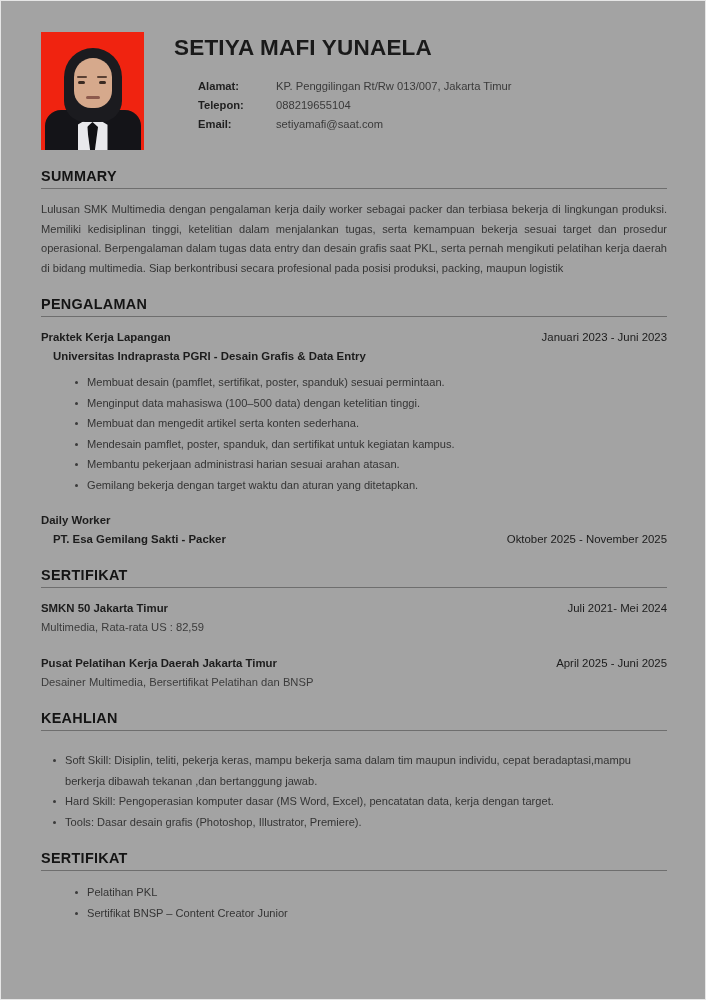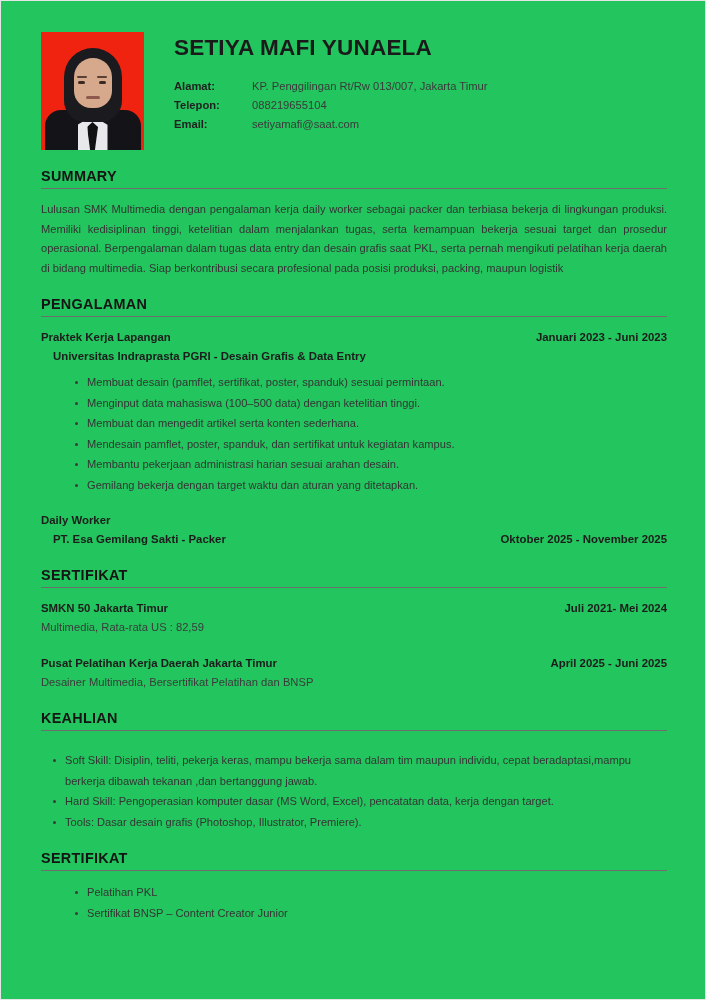--- a/index.html
+++ b/index.html
@@ -9,21 +9,21 @@
     background: #ffffff;
   }
   body {
     font-family: "Liberation Sans", sans-serif;
     color: #2b2b2b;
   }
   .page {
     position: relative;
     width: 706px;
     height: 1000px;
-    background: #22c55e;
+    background: #a3a3a3;
     overflow: hidden;
     border: 1px solid #e6e6e6;
   }
   .inner {
     padding: 26px 38px 0 40px;
   }
 
   
   .header {
     display: flex;
@@ -143,20 +143,21 @@
     display: flex;
     font-size: 11.2px;
     line-height: 19px;
     color: #3a3a3a;
   }
   .contact-label {
     width: 78px;
     flex: 0 0 78px;
     font-weight: bold;
     color: #1f1f1f;
+    margin-left: 24px;
   }
   .contact-value { flex: 1 1 auto; }
 
   
   .section { margin-top: 18px; }
   .sec-title {
     font-size: 14.4px;
     font-weight: bold;
     letter-spacing: 0.3px;
     color: #141414;
@@ -194,21 +195,21 @@
     line-height: 19px;
     padding-left: 12px;
   }
   .entry-sub {
     font-size: 11.2px;
     color: #3b3b3b;
     line-height: 19px;
   }
   .entry-date {
     font-size: 11.4px;
-    font-weight: bold;
+    font-weight: normal;
     color: #1c1c1c;
     white-space: nowrap;
     line-height: 19px;
   }
 
   ul.bullets {
     margin: 6px 0 0 0;
     padding: 0 0 0 34px;
     list-style: none;
   }
@@ -291,21 +292,21 @@
         <div class="entry-line">
           <div class="entry-role">Praktek Kerja Lapangan</div>
           <div class="entry-date">Januari 2023 - Juni 2023</div>
         </div>
         <div class="entry-org">Universitas Indraprasta PGRI - Desain Grafis &amp; Data Entry</div>
         <ul class="bullets deep">
           <li>Membuat desain (pamflet, sertifikat, poster, spanduk) sesuai permintaan.</li>
           <li>Menginput data mahasiswa (100–500 data) dengan ketelitian tinggi.</li>
           <li>Membuat dan mengedit artikel serta konten sederhana.</li>
           <li>Mendesain pamflet, poster, spanduk, dan sertifikat untuk kegiatan kampus.</li>
-          <li>Membantu pekerjaan administrasi harian sesuai arahan desain.</li>
+          <li>Membantu pekerjaan administrasi harian sesuai arahan atasan.</li>
           <li>Gemilang bekerja dengan target waktu dan aturan yang ditetapkan.</li>
         </ul>
       </div>
 
       <div class="exp-block second">
         <div class="entry-role">Daily Worker</div>
         <div class="entry-line">
           <div class="entry-org">PT. Esa Gemilang Sakti - Packer</div>
           <div class="entry-date">Oktober 2025 - November 2025</div>
         </div>

